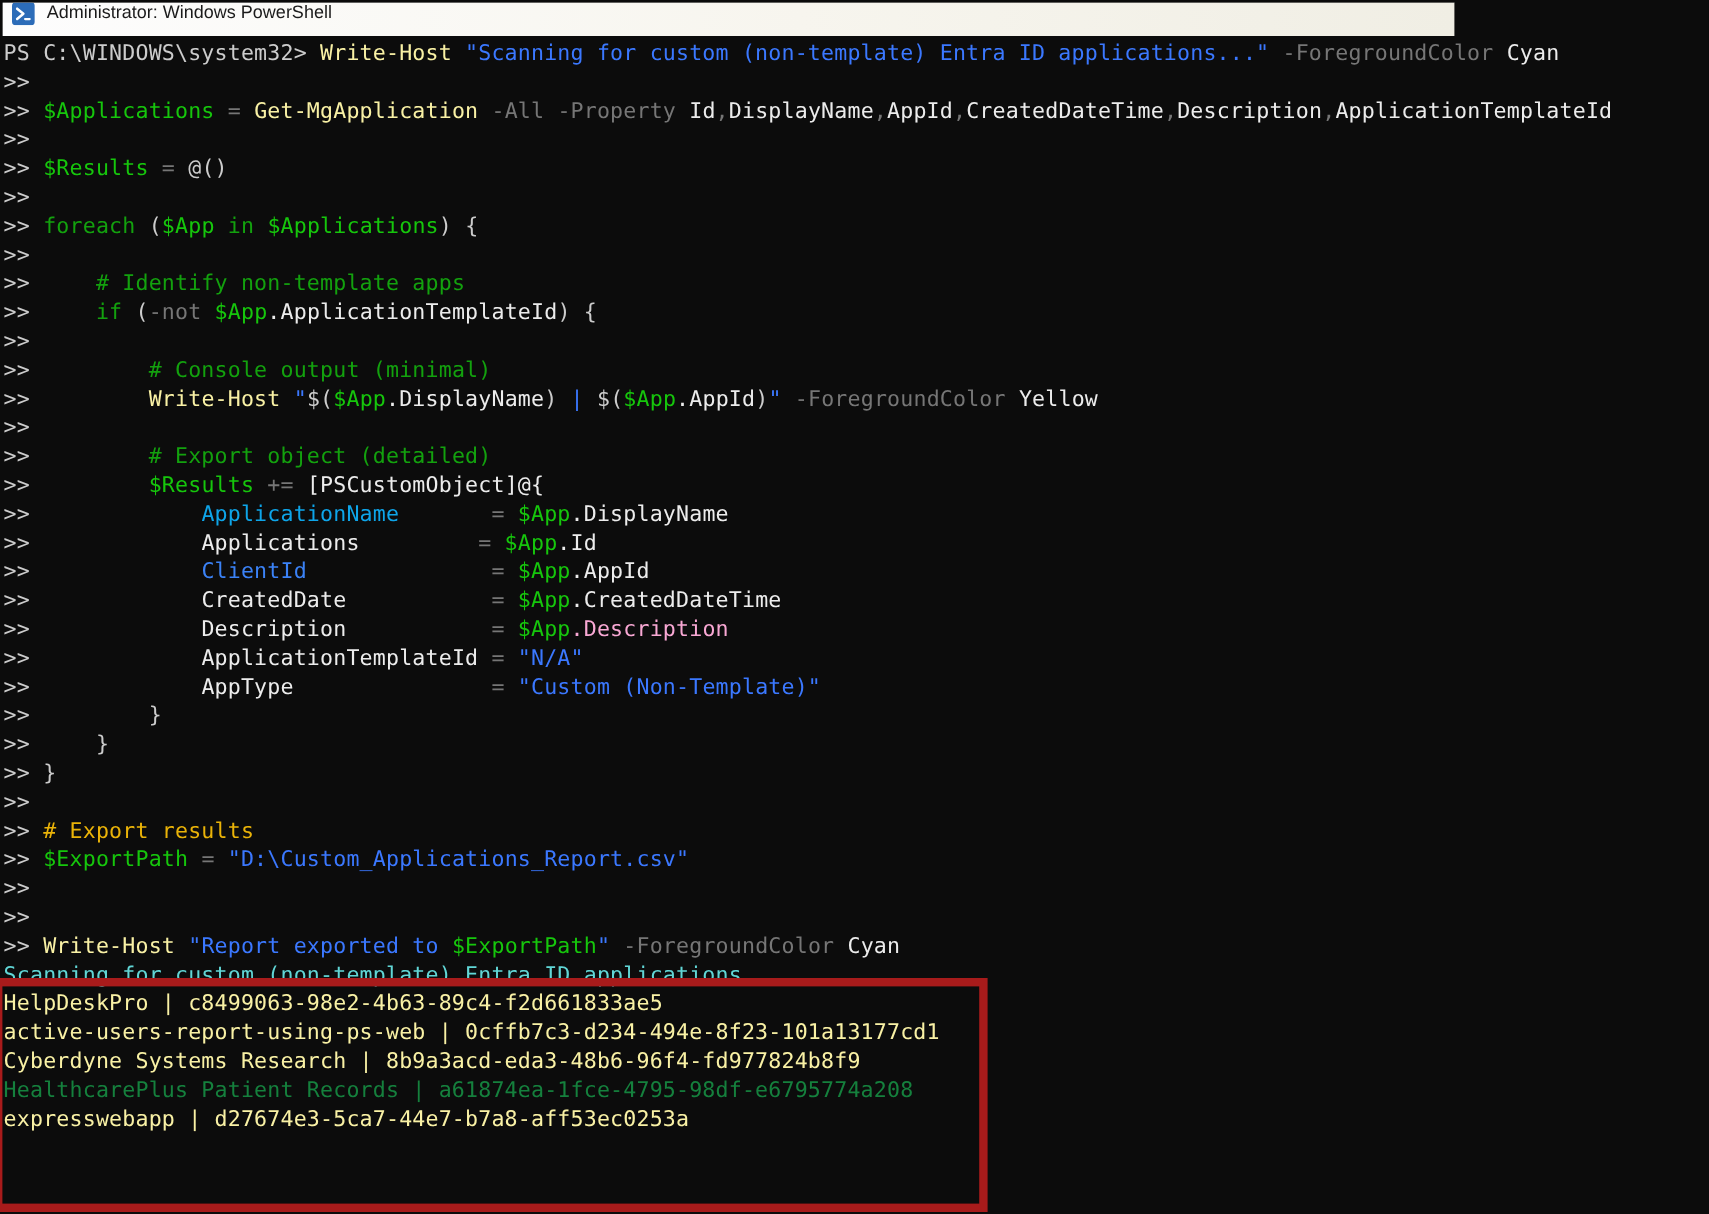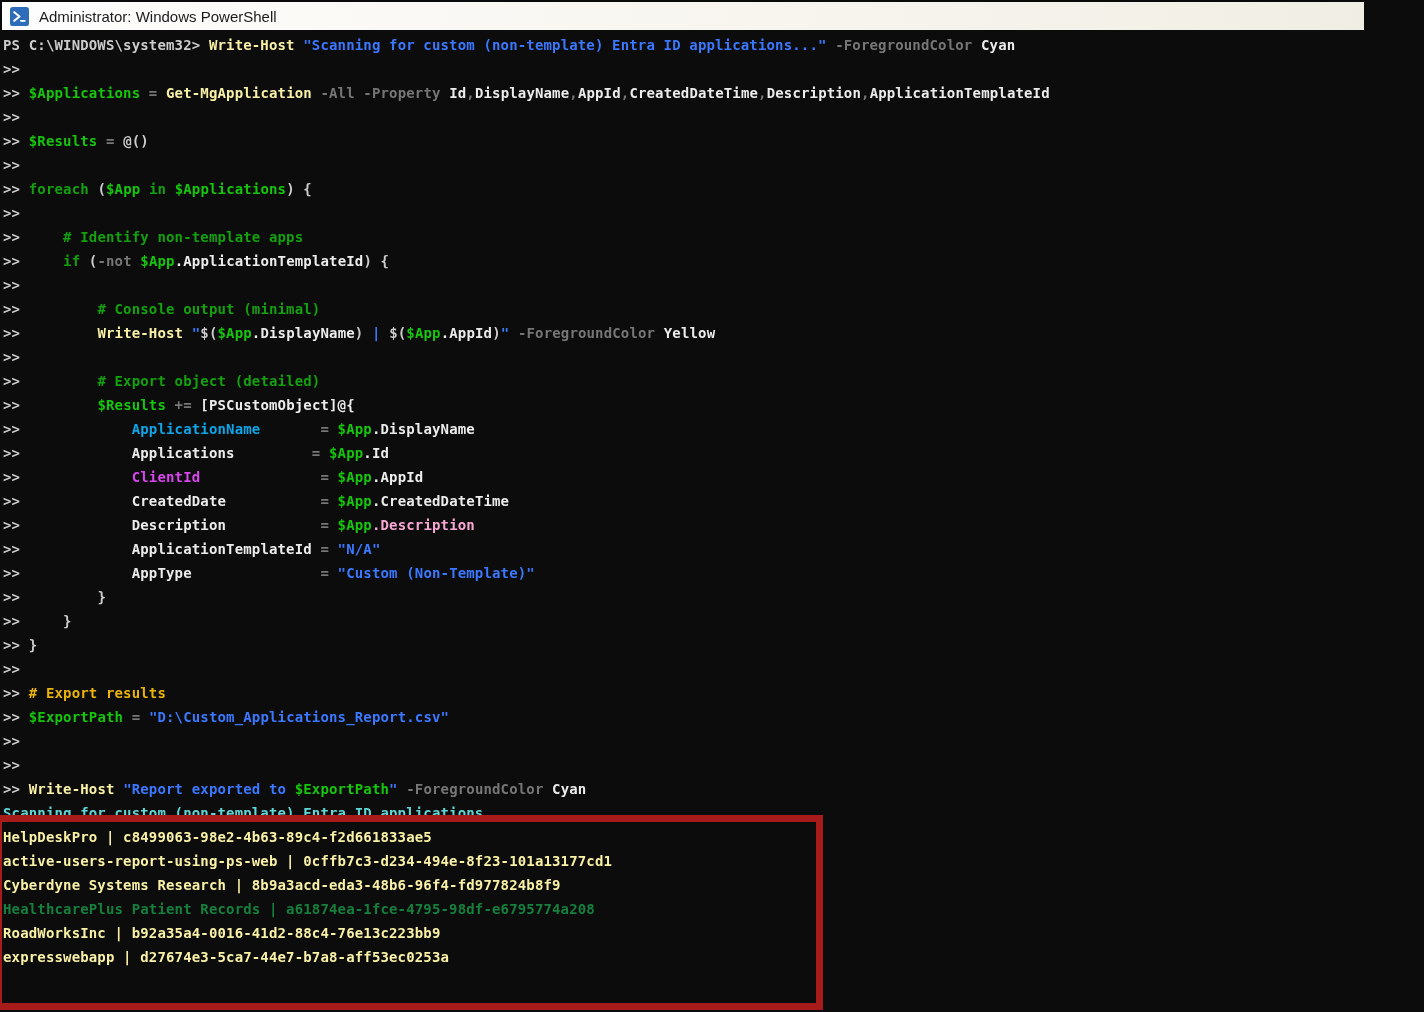--- a/index.html
+++ b/index.html
@@ -3,45 +3,44 @@
 <meta charset="utf-8">
 <style>
   html, body {
     margin: 0; padding: 0;
     width: 1424px; height: 1012px;
     background: #0C0C0C;
     overflow: hidden;
   }
   .titlebar {
     position: absolute; left: 0; top: 0;
-    width: 1364px; height: 30px;
+    width: 1212px; height: 30px;
     background: linear-gradient(90deg, #FDFDFD 0%, #F7F5EE 55%, #F0EEE4 100%);
     border-top: 2px solid #0a0a0a;
     border-left: 2px solid #0a0a0a;
     box-sizing: border-box;
-    display: flex; align-items: center;
+    display: flex; align-items: flex-start;
     font-family: "Liberation Sans", sans-serif;
     font-size: 15px; color: #1b1b1b;
   }
   .ps-icon {
     width: 19px; height: 19px;
     margin: 0 10px 0 8px;
     flex: 0 0 auto;
   }
   .terminal {
     position: absolute; left: 0; top: 30px;
     width: 1424px; height: 982px;
     background: #0C0C0C;
     padding: 3px 0 0 3px;
     box-sizing: border-box;
     font-family: "DejaVu Sans Mono", "Liberation Mono", monospace;
-    font-size: 14px; line-height: 24px;
+    font-size: 18px; line-height: 24px;
     letter-spacing: 0.15px;
     cursor: text;
-    font-weight: bold;
   }
   .trow { white-space: pre; height: 24px; }
   .redbox {
     position: absolute;
     left: -5px; top: 815px;
     width: 828px; height: 195px;
     border: 7px solid #A81B1B;
     box-sizing: border-box;
     z-index: 10;
     pointer-events: none;
@@ -71,36 +70,35 @@
     <div class="trow"><span style="color: rgb(204, 204, 204);">&gt;&gt; </span><span style="color: rgb(19, 161, 14);">    # Identify non-template apps</span></div>
     <div class="trow"><span style="color: rgb(204, 204, 204);">&gt;&gt; </span><span style="color: rgb(204, 204, 204);">    </span><span style="color: rgb(19, 161, 14);">if</span><span style="color: rgb(204, 204, 204);"> (</span><span style="color: rgb(118, 118, 118);">-not </span><span style="color: rgb(22, 198, 12);">$App</span><span style="color: rgb(236, 236, 236);">.ApplicationTemplateId</span><span style="color: rgb(204, 204, 204);">) {</span></div>
     <div class="trow"><span style="color: rgb(204, 204, 204);">&gt;&gt;</span></div>
     <div class="trow"><span style="color: rgb(204, 204, 204);">&gt;&gt; </span><span style="color: rgb(19, 161, 14);">        # Console output (minimal)</span></div>
     <div class="trow"><span style="color: rgb(204, 204, 204);">&gt;&gt; </span><span style="color: rgb(204, 204, 204);">        </span><span style="color: rgb(249, 241, 165);">Write-Host </span><span style="color: rgb(59, 120, 255);">"</span><span style="color: rgb(204, 204, 204);">$(</span><span style="color: rgb(22, 198, 12);">$App</span><span style="color: rgb(236, 236, 236);">.DisplayName</span><span style="color: rgb(204, 204, 204);">)</span><span style="color: rgb(59, 120, 255);"> | </span><span style="color: rgb(204, 204, 204);">$(</span><span style="color: rgb(22, 198, 12);">$App</span><span style="color: rgb(236, 236, 236);">.AppId</span><span style="color: rgb(204, 204, 204);">)</span><span style="color: rgb(59, 120, 255);">" </span><span style="color: rgb(118, 118, 118);">-ForegroundColor </span><span style="color: rgb(236, 236, 236);">Yellow</span></div>
     <div class="trow"><span style="color: rgb(204, 204, 204);">&gt;&gt;</span></div>
     <div class="trow"><span style="color: rgb(204, 204, 204);">&gt;&gt; </span><span style="color: rgb(19, 161, 14);">        # Export object (detailed)</span></div>
     <div class="trow"><span style="color: rgb(204, 204, 204);">&gt;&gt; </span><span style="color: rgb(204, 204, 204);">        </span><span style="color: rgb(22, 198, 12);">$Results</span><span style="color: rgb(118, 118, 118);"> += </span><span style="color: rgb(236, 236, 236);">[PSCustomObject]@{</span></div>
     <div class="trow"><span style="color: rgb(204, 204, 204);">&gt;&gt; </span><span style="color: rgb(204, 204, 204);">            </span><span style="color: #0ea5e9;">ApplicationName</span><span style="color: rgb(118, 118, 118);">       = </span><span style="color: rgb(22, 198, 12);">$App</span><span style="color: rgb(236, 236, 236);">.DisplayName</span></div>
     <div class="trow"><span style="color: rgb(204, 204, 204);">&gt;&gt; </span><span style="color: rgb(204, 204, 204);">            </span><span style="color: rgb(236, 236, 236);">Applications</span><span style="color: rgb(118, 118, 118);">         = </span><span style="color: rgb(22, 198, 12);">$App</span><span style="color: rgb(236, 236, 236);">.Id</span></div>
-    <div class="trow"><span style="color: rgb(204, 204, 204);">&gt;&gt; </span><span style="color: rgb(204, 204, 204);">            </span><span style="color: #d946ef;">ClientId</span><span style="color: rgb(118, 118, 118);">              = </span><span style="color: rgb(22, 198, 12);">$App</span><span style="color: rgb(236, 236, 236);">.AppId</span></div>
+    <div class="trow"><span style="color: rgb(204, 204, 204);">&gt;&gt; </span><span style="color: rgb(204, 204, 204);">            </span><span style="color: #3b82f6;">ClientId</span><span style="color: rgb(118, 118, 118);">              = </span><span style="color: rgb(22, 198, 12);">$App</span><span style="color: rgb(236, 236, 236);">.AppId</span></div>
     <div class="trow"><span style="color: rgb(204, 204, 204);">&gt;&gt; </span><span style="color: rgb(204, 204, 204);">            </span><span style="color: rgb(236, 236, 236);">CreatedDate</span><span style="color: rgb(118, 118, 118);">           = </span><span style="color: rgb(22, 198, 12);">$App</span><span style="color: rgb(236, 236, 236);">.CreatedDateTime</span></div>
     <div class="trow"><span style="color: rgb(204, 204, 204);">&gt;&gt; </span><span style="color: rgb(204, 204, 204);">            </span><span style="color: rgb(236, 236, 236);">Description</span><span style="color: rgb(118, 118, 118);">           = </span><span style="color: rgb(22, 198, 12);">$App</span><span style="color: #f9a8d4;">.Description</span></div>
     <div class="trow"><span style="color: rgb(204, 204, 204);">&gt;&gt; </span><span style="color: rgb(204, 204, 204);">            </span><span style="color: rgb(236, 236, 236);">ApplicationTemplateId</span><span style="color: rgb(118, 118, 118);"> = </span><span style="color: rgb(59, 120, 255);">"N/A"</span></div>
     <div class="trow"><span style="color: rgb(204, 204, 204);">&gt;&gt; </span><span style="color: rgb(204, 204, 204);">            </span><span style="color: rgb(236, 236, 236);">AppType</span><span style="color: rgb(118, 118, 118);">               = </span><span style="color: rgb(59, 120, 255);">"Custom (Non-Template)"</span></div>
     <div class="trow"><span style="color: rgb(204, 204, 204);">&gt;&gt; </span><span style="color: rgb(204, 204, 204);">        }</span></div>
     <div class="trow"><span style="color: rgb(204, 204, 204);">&gt;&gt; </span><span style="color: rgb(204, 204, 204);">    }</span></div>
     <div class="trow"><span style="color: rgb(204, 204, 204);">&gt;&gt; </span><span style="color: rgb(204, 204, 204);">}</span></div>
     <div class="trow"><span style="color: rgb(204, 204, 204);">&gt;&gt;</span></div>
     <div class="trow"><span style="color: rgb(204, 204, 204);">&gt;&gt; </span><span style="color: #eab308;"># Export results</span></div>
     <div class="trow"><span style="color: rgb(204, 204, 204);">&gt;&gt; </span><span style="color: rgb(22, 198, 12);">$ExportPath</span><span style="color: rgb(118, 118, 118);"> = </span><span style="color: rgb(59, 120, 255);">"D:\Custom_Applications_Report.csv"</span></div>
     <div class="trow"><span style="color: rgb(204, 204, 204);">&gt;&gt;</span></div>
     <div class="trow"><span style="color: rgb(204, 204, 204);">&gt;&gt;</span></div>
     <div class="trow"><span style="color: rgb(204, 204, 204);">&gt;&gt; </span><span style="color: rgb(249, 241, 165);">Write-Host </span><span style="color: rgb(59, 120, 255);">"Report exported to </span><span style="color: rgb(22, 198, 12);">$ExportPath</span><span style="color: rgb(59, 120, 255);">" </span><span style="color: rgb(118, 118, 118);">-ForegroundColor </span><span style="color: rgb(236, 236, 236);">Cyan</span></div>
     <div class="trow"><span style="color: rgb(97, 214, 214);">Scanning for custom (non-template) Entra ID applications...</span></div>
     <div class="trow"><span style="color: rgb(249, 241, 165);">HelpDeskPro | c8499063-98e2-4b63-89c4-f2d661833ae5</span></div>
     <div class="trow"><span style="color: rgb(249, 241, 165);">active-users-report-using-ps-web | 0cffb7c3-d234-494e-8f23-101a13177cd1</span></div>
     <div class="trow"><span style="color: rgb(249, 241, 165);">Cyberdyne Systems Research | 8b9a3acd-eda3-48b6-96f4-fd977824b8f9</span></div>
     <div class="trow"><span style="color: #15803d;">HealthcarePlus Patient Records | a61874ea-1fce-4795-98df-e6795774a208</span></div>
-    <div class="trow"><span style="color: rgb(249, 241, 165);">RoadWorksInc | b92a35a4-0016-41d2-88c4-76e13c223bb9</span></div>
     <div class="trow"><span style="color: rgb(249, 241, 165);">expresswebapp | d27674e3-5ca7-44e7-b7a8-aff53ec0253a</span></div>
   </div>
 
 <div class="redbox" id="redbox" style="border-color: rgb(168, 27, 27);"></div>
 
 </body></html>

